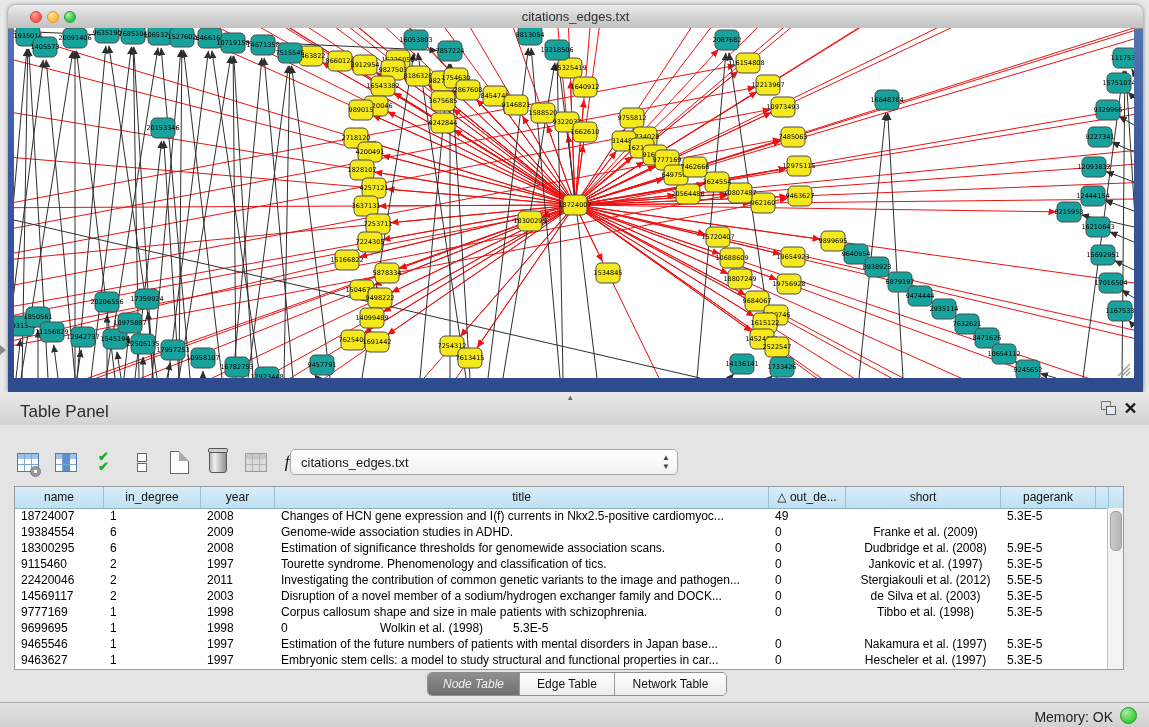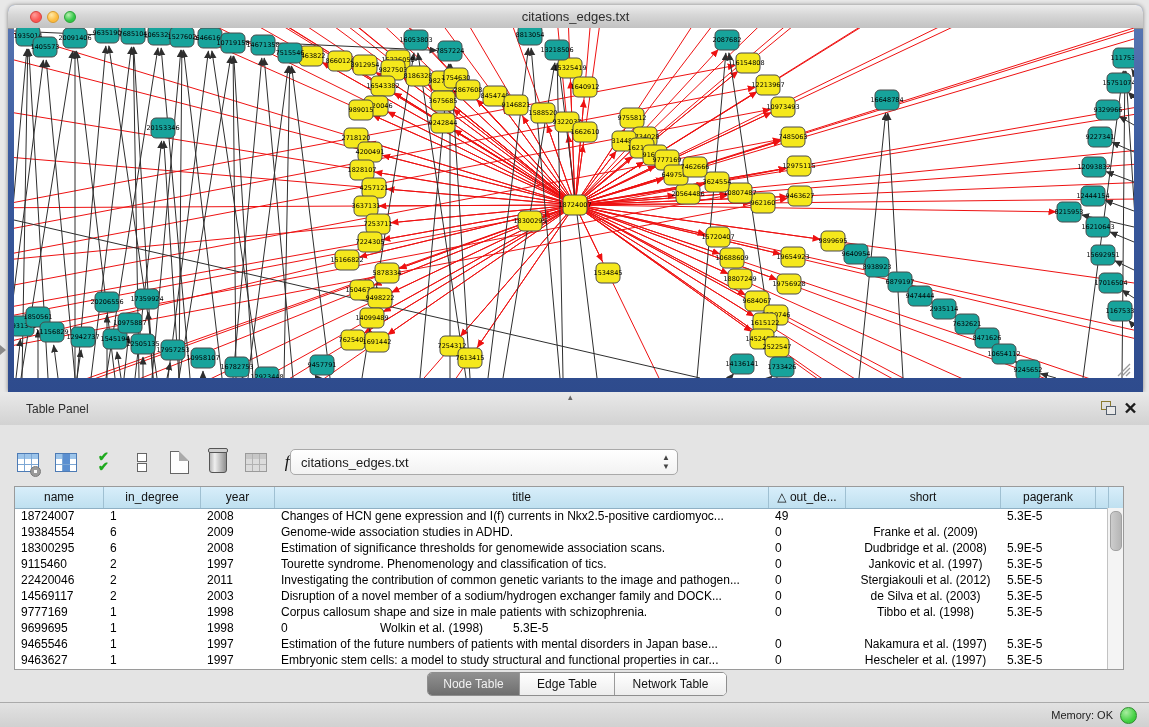--- a/index.html
+++ b/index.html
@@ -13,21 +13,21 @@
   .tl{position:absolute;top:6px;width:12px;height:12px;border-radius:50%;box-sizing:border-box;}
   .tl.red{left:22px;background:radial-gradient(circle at 35% 30%,#ff9d99,#fc5753 60%);border:1px solid #d8403c;}
   .tl.yel{left:39px;background:radial-gradient(circle at 35% 30%,#ffe9a8,#fdbc40 60%);border:1px solid #d89c2e;}
   .tl.grn{left:56px;background:radial-gradient(circle at 35% 30%,#b8f0b0,#33c748 60%);border:1px solid #28a336;}
   #canvas{position:absolute;left:6px;top:23px;width:1120px;height:350px;background:#ffffff;}
   
   #edge-handle{position:absolute;left:0px;top:345px;width:0;height:0;border-top:5px solid transparent;border-bottom:5px solid transparent;border-left:6px solid #8a8a8a;}
   
   #tp-header{position:absolute;left:0;top:392px;width:1149px;height:33px;
     background:linear-gradient(180deg,#e9e9e9,#d2d2d2);border-bottom:1px solid #a8a8a8;}
-  #tp-header .tp-title{position:absolute;left:26px;top:10px;font-size:12px;color:#2d2d2d;}
+  #tp-header .tp-title{position:absolute;left:20px;top:10px;font-size:17px;color:#2d2d2d;}
   #tp-collapse{position:absolute;left:568px;top:0px;font-size:9px;color:#666;cursor:pointer;}
   #tp-float{position:absolute;left:1101px;top:9px;width:15px;height:14px;}
   #tp-float .sq1{position:absolute;left:0;top:0;width:8px;height:7px;border:1px solid #8a7a30;background:transparent;}
   #tp-float .sq2{position:absolute;left:5px;top:5px;width:8px;height:7px;border:1px solid #55606e;background:#e9e9e9;}
   #tp-close{position:absolute;left:1124px;top:9px;width:13px;height:14px;}
   #tp-body{position:absolute;left:0;top:425px;width:1149px;height:277px;background:#e4e4e4;}
   
   #toolbar{position:absolute;left:14px;top:20px;height:34px;display:flex;align-items:center;gap:11px;}
   .ticon{width:27px;height:27px;position:relative;display:flex;align-items:center;justify-content:center;}
   .grid{width:22px;height:19px;border:1px solid #4d7bb5;background:
@@ -58,24 +58,24 @@
   #rows{position:absolute;left:0;top:21px;right:16px;bottom:0;overflow:hidden;}
   .trow{display:flex;height:16px;font-size:12px;color:#000;}
   .trow .tc{box-sizing:border-box;padding:0 2px 0 6px;overflow:hidden;white-space:nowrap;line-height:16px;}
   .tc.center{text-align:center;}
   #vscroll{position:absolute;right:0;top:21px;width:15px;bottom:0;background:#f4f4f4;border-left:1px solid #c2c2c2;}
   #vthumb{position:absolute;left:2px;top:3px;width:10px;height:38px;border-radius:5px;background:linear-gradient(90deg,#cdcdcd,#b5b5b5);border:1px solid #a2a2a2;}
   
   #tabs{position:absolute;left:427px;top:247px;height:22px;display:flex;border:1px solid #8e8e8e;border-radius:5px;overflow:hidden;background:#fff;}
   .tab{font-size:12px;color:#111;display:flex;align-items:center;justify-content:center;border-right:1px solid #9a9a9a;background:linear-gradient(180deg,#ffffff,#ededed);}
   .tab:last-child{border-right:none;}
-  .tab.active{background:linear-gradient(180deg,#909090,#6e6e6e);color:#f2f2f2;}
+  .tab.active{background:linear-gradient(180deg,#909090,#6e6e6e);color:#f2f2f2;font-style:italic;}
   
   #statusbar{position:absolute;left:0;top:702px;width:1149px;height:25px;background:linear-gradient(180deg,#e2e2e2,#d0d0d0);border-top:1px solid #aaa;}
-  #statusbar .mem{position:absolute;right:36px;top:6px;font-size:11px;color:#222;}
+  #statusbar .mem{position:absolute;right:36px;top:6px;font-size:14px;color:#222;}
   #memdot{position:absolute;right:12px;top:4px;width:15px;height:15px;border-radius:50%;background:radial-gradient(circle at 35% 30%,#a8eda0,#3fcf3f 65%);border:1px solid #2e8b2e;}
 </style>
 </head>
 <body>
 
 <div id="netwin">
   <div id="titlebar">
     <span class="tl red"></span>
     <span class="tl yel"></span>
     <span class="tl grn"></span>

